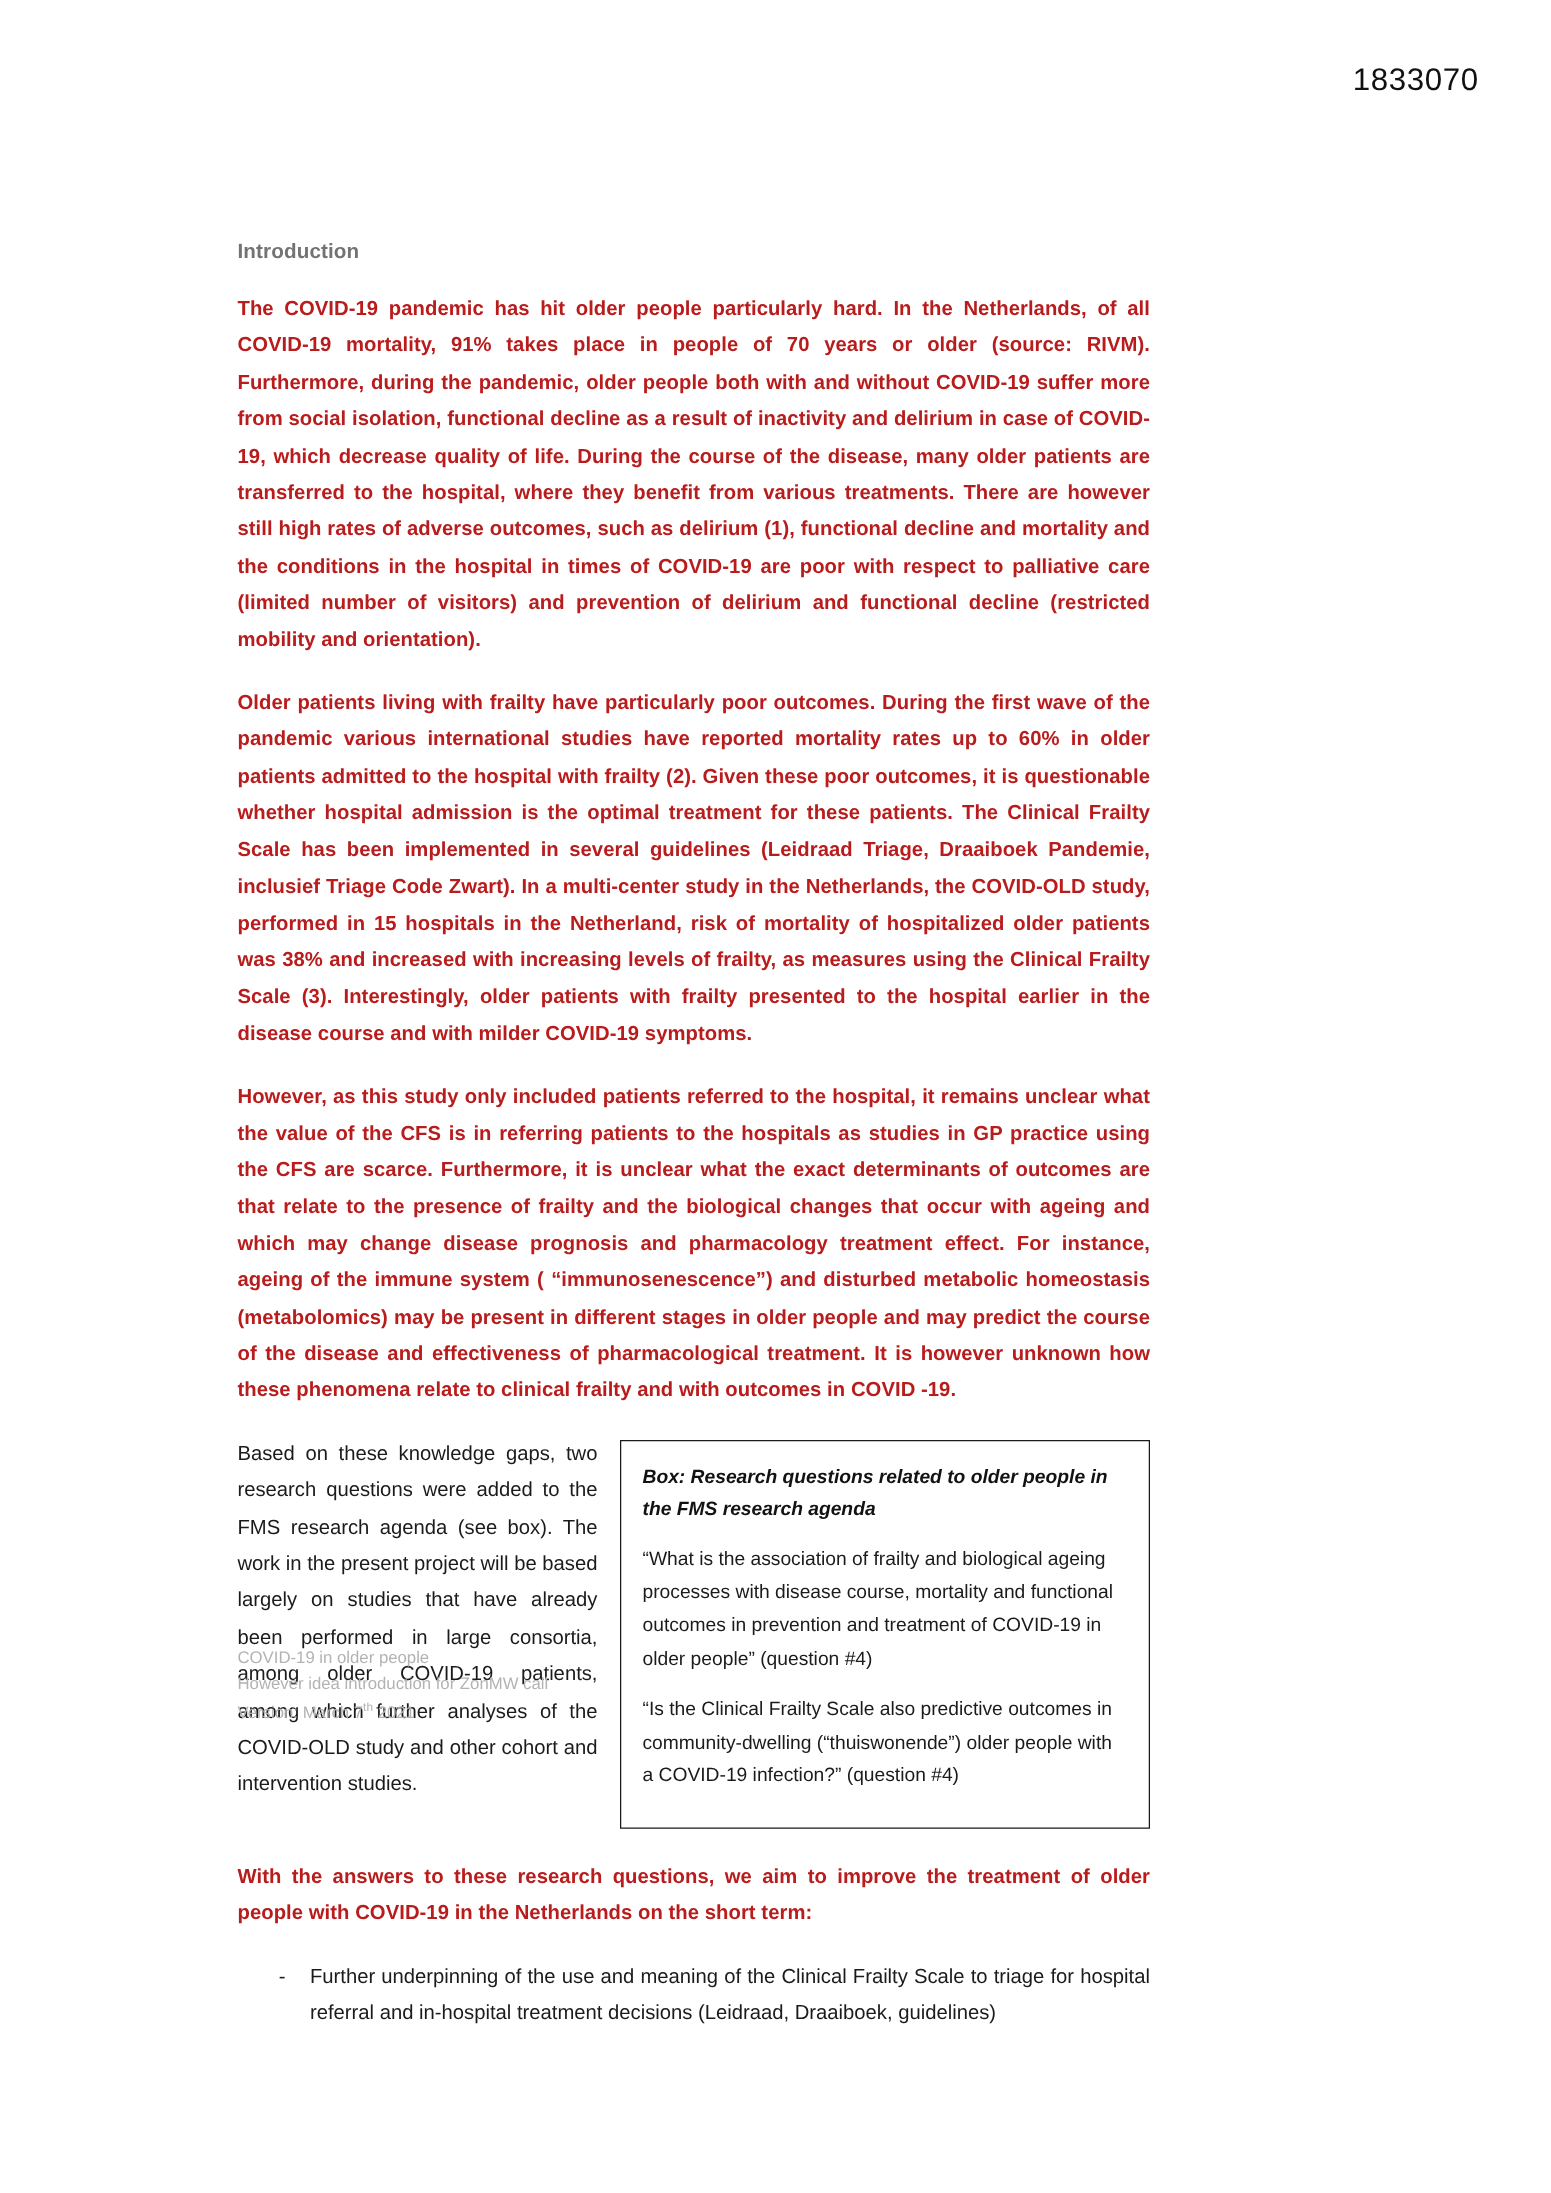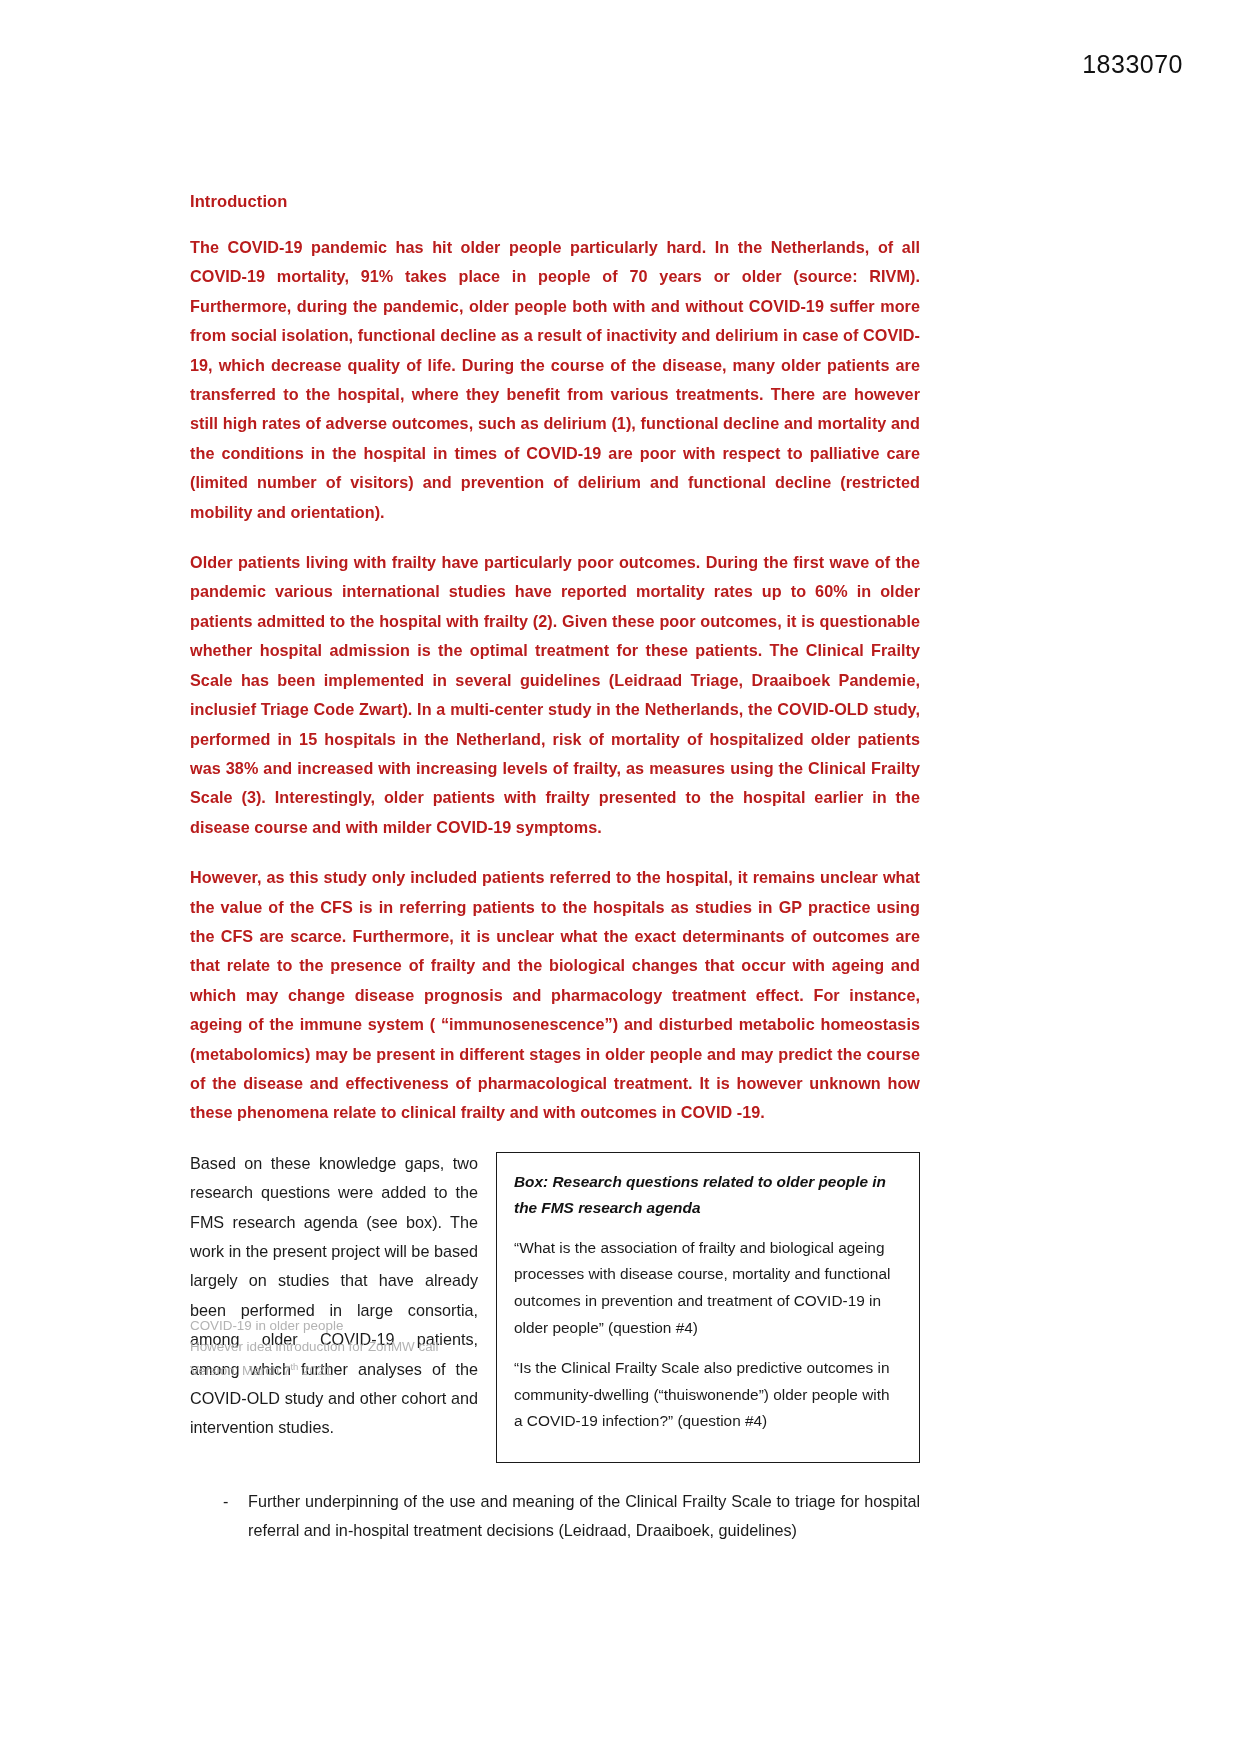--- a/index.html
+++ b/index.html
@@ -39,21 +39,21 @@
     left: 190px;
     top: 192px;
     width: 730px;
   }
 
   h1.section-title {
     font-size: 16.5px;
     font-weight: bold;
     margin: 0 0 22px 0;
     letter-spacing: 0.1px;
-    color: #b91c1c;
+    color: #737373;
   }
 
   p.body-par {
     font-size: 16.2px;
     line-height: 29.4px;
     text-align: justify;
     text-justify: inter-word;
     margin: 0 0 21px 0;
     color: #b91c1c;
     letter-spacing: 0.05px;
@@ -161,20 +161,21 @@
         <div class="box-heading">Box: Research questions related to older people in the FMS research agenda</div>
         <div class="box-q">“What is the association of frailty and biological ageing processes with disease course, mortality and functional outcomes in prevention and treatment of COVID-19 in older people” (question #4)</div>
         <div class="box-q">“Is the Clinical Frailty Scale also predictive outcomes in community-dwelling (“thuiswonende”) older people with a COVID-19 infection?” (question #4)</div>
       </div>
 
       <p class="wrap-par">Based on these knowledge gaps, two research questions were added to the FMS research agenda (see box). The work in the present project will be based largely on studies that have already been performed in large consortia, among older COVID-19 patients, among which further analyses of the COVID-OLD study and other cohort and intervention studies.</p>
 
       <div class="clearer"></div>
     </div>
 
+    <p class="body-par">With the answers to these research questions, we aim to improve the treatment of older people with COVID-19 in the Netherlands on the short term:</p>
 
     <ul class="dash-list">
       <li><span class="dash">-</span><span>Further underpinning of the use and meaning of the Clinical Frailty Scale to triage for hospital referral and in-hospital treatment decisions (Leidraad, Draaiboek, guidelines)</span></li>
     </ul>
 
   </div>
 
   <div class="footer">
     <div>COVID-19 in older people</div>
     <div>However idea introduction for ZonMW call</div>

